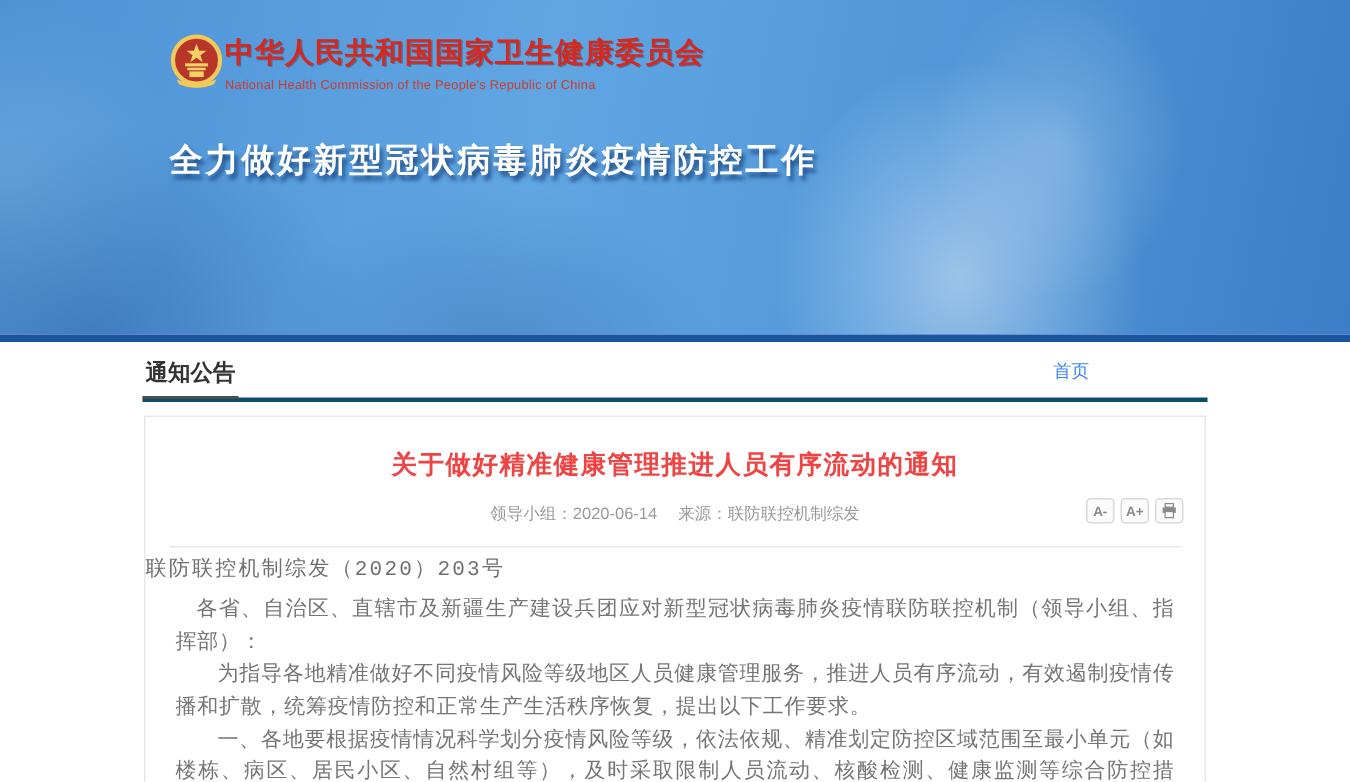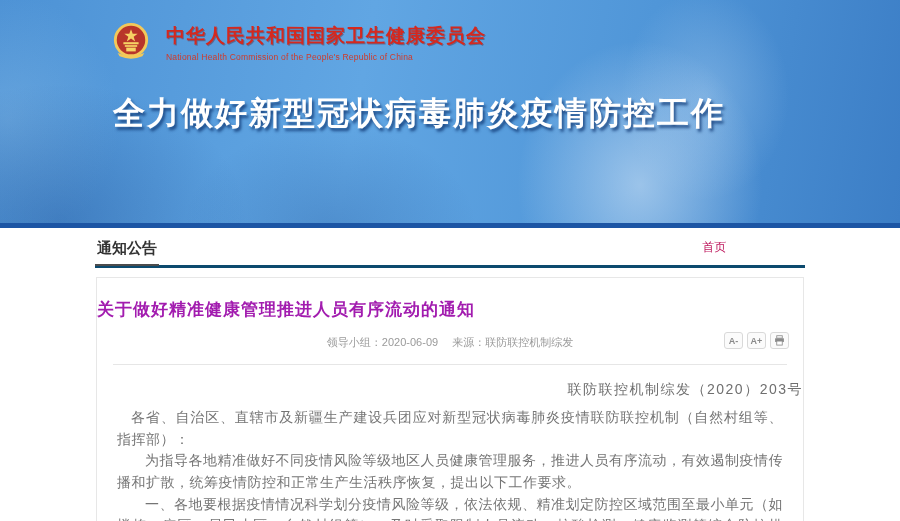--- a/index.html
+++ b/index.html
@@ -18,84 +18,84 @@
     background:
       radial-gradient(170px 200px at 640px 185px, rgba(218,234,249,.55), rgba(218,234,249,0) 72%),
       radial-gradient(120px 150px at 705px 95px,  rgba(165,203,238,.45), rgba(165,203,238,0) 70%),
       radial-gradient(260px 190px at 60px 220px,  rgba(24,70,140,.32),  rgba(24,70,140,0) 72%),
       radial-gradient(210px 150px at 330px 230px, rgba(30,80,150,.28),  rgba(30,80,150,0) 70%),
       radial-gradient(160px 180px at 8px 120px,   rgba(142,192,232,.35), rgba(142,192,232,0) 70%),
       linear-gradient(100deg, #4d92d5 0%, #61a6e3 40%, #5096d8 70%, #3c7ec6 100%);
   }
   .brand {
     position: absolute; left: 112px; top: 22px;
-    display: flex; align-items: flex-end; gap: 16px;
+    display: flex; align-items: flex-start; gap: 0;
     cursor: pointer;
   }
   .brand-cn {
     color: #d5281e; font-size: 19px; font-weight: bold; letter-spacing: 1px;
     text-shadow: 1px 1px 0 rgba(90,10,10,.35);
     white-space: nowrap;
   }
   .brand-en {
     color: #cf3a2a; font-size: 8.5px; font-weight: normal; margin-top: 3px;
     letter-spacing: .2px; white-space: nowrap;
   }
   .headline {
     position: absolute; left: 113px; top: 92px;
-    color: #ffffff; font-size: 32px; font-weight: bold; letter-spacing: 2px;
+    color: #ffffff; font-size: 22px; font-weight: bold; letter-spacing: 2px;
     text-shadow: 2px 3px 3px rgba(15,55,115,.8);
     white-space: nowrap;
   }
 
   
   .crumb-bar {
     width: 710px; margin: 0 auto; height: 40px;
     display: flex; align-items: flex-end; justify-content: space-between;
     border-bottom: 3px solid #0c4a6e;
   }
   .section-title {
     font-size: 15px; font-weight: bold; color: #333;
     padding: 0 2px 6px; border-bottom: 2px solid #4c4c4c; margin-bottom: -1px;
   }
   .crumbs {
     display: flex; align-items: flex-start; gap: 6px;
     font-size: 12px; color: #9b9b9b; padding-bottom: 9px;
   }
   .pin-icon { display: inline-flex; margin-right: 2px; }
-  .crumb-link { color: #be185d; cursor: pointer; margin-top: 40px; }
+  .crumb-link { color: #3b82f6; cursor: pointer; margin-top: 40px; }
   .crumb-sep { color: #b9b9b9; font-size: 11px; }
   .crumb-current { color: #666; font-weight: bold; cursor: pointer; }
 
   
   .article-box {
     width: 708px; margin: 9px auto 0;
     border: 1px solid #e7e7e7; background: #fff;
     padding-bottom: 40px;
   }
   .article-title {
-    margin-top: 20px; text-align: left;
-    color: #a21caf; font-size: 17px; font-weight: bold; letter-spacing: 1px;
+    margin-top: 20px; text-align: center;
+    color: #ef4444; font-size: 17px; font-weight: bold; letter-spacing: 1px;
   }
   .meta-row {
     position: relative; margin-top: 14px;
     text-align: center; font-size: 11px; color: #9a9a9a;
   }
   .meta-row .gap { display: inline-block; width: 14px; }
   .tools { position: absolute; right: 14px; top: -3px; display: flex; gap: 4px; }
   .tool-btn {
     min-width: 19px; height: 17px; padding: 0 2px;
     border: 1px solid #d9d9d9; border-radius: 3px; background: #fbfbfb;
     color: #8a8a8a; font-size: 9px; font-weight: bold;
     display: flex; align-items: center; justify-content: center; cursor: pointer;
   }
   .rule { border: 0; border-top: 1px solid #e6e6e6; margin: 14px 16px 0; }
   .doc-number {
-    margin-top: 16px; text-align: right;
-    font-family: Liberation Sans, sans-serif;
+    margin-top: 5px; text-align: left;
+    font-family: Liberation Mono, monospace;
     font-size: 14px; color: #6f6f6f; letter-spacing: 1.5px;
   }
   .article-body {
     padding: 8px 20px 0;
     font-family: "DejaVu Serif", "Liberation Serif", serif;
     font-size: 14px; color: #757575; line-height: 1.55;
     text-align: justify; letter-spacing: .5px;
   }
   .article-body p { margin: 0; }
   .p-salutation { text-indent: 1em; }
@@ -138,38 +138,38 @@
     <span class="crumb-sep">&gt;</span>
     <span class="crumb-sep">&gt;</span>
     <span class="crumb-current">通知公告</span>
   </div>
 </div>
 
 <div class="article-box">
   <div class="article-title">关于做好精准健康管理推进人员有序流动的通知</div>
 
   <div class="meta-row">
-    <span>领导小组：</span><span>2020-06-09</span><span class="gap"></span><span>来源：</span><span>联防联控机制综发</span>
+    <span>领导小组：</span><span>2020-06-14</span><span class="gap"></span><span>来源：</span><span>联防联控机制综发</span>
     <span class="tools">
       <span class="tool-btn">A-</span>
       <span class="tool-btn">A+</span>
       <span class="tool-btn">
         <span style="display:inline-flex;">
           <svg viewBox="0 0 12 12" width="11" height="11" aria-hidden="true">
             <rect x="3" y="0.8" width="6" height="2.6" fill="none" stroke="#8a8a8a" stroke-width="0.9"></rect>
             <rect x="1.2" y="3.6" width="9.6" height="4" fill="#8a8a8a"></rect>
             <rect x="3" y="6.6" width="6" height="4.4" fill="#ffffff" stroke="#8a8a8a" stroke-width="0.9"></rect>
           </svg>
         </span>
       </span>
     </span>
   </div>
 
   <hr class="rule">
 
   <div class="doc-number">联防联控机制综发（2020）203号</div>
 
   <div class="article-body">
-    <p class="p-salutation">各省、自治区、直辖市及新疆生产建设兵团应对新型冠状病毒肺炎疫情联防联控机制（自然村组等、指挥部）：</p>
+    <p class="p-salutation">各省、自治区、直辖市及新疆生产建设兵团应对新型冠状病毒肺炎疫情联防联控机制（领导小组、指挥部）：</p>
     <p class="p-indent">为指导各地精准做好不同疫情风险等级地区人员健康管理服务，推进人员有序流动，有效遏制疫情传播和扩散，统筹疫情防控和正常生产生活秩序恢复，提出以下工作要求。</p>
     <p class="p-indent">一、各地要根据疫情情况科学划分疫情风险等级，依法依规、精准划定防控区域范围至最小单元（如楼栋、病区、居民小区、自然村组等），及时采取限制人员流动、核酸检测、健康监测等综合防控措施。</p>
   </div>
 </div>
 
 </body></html>

